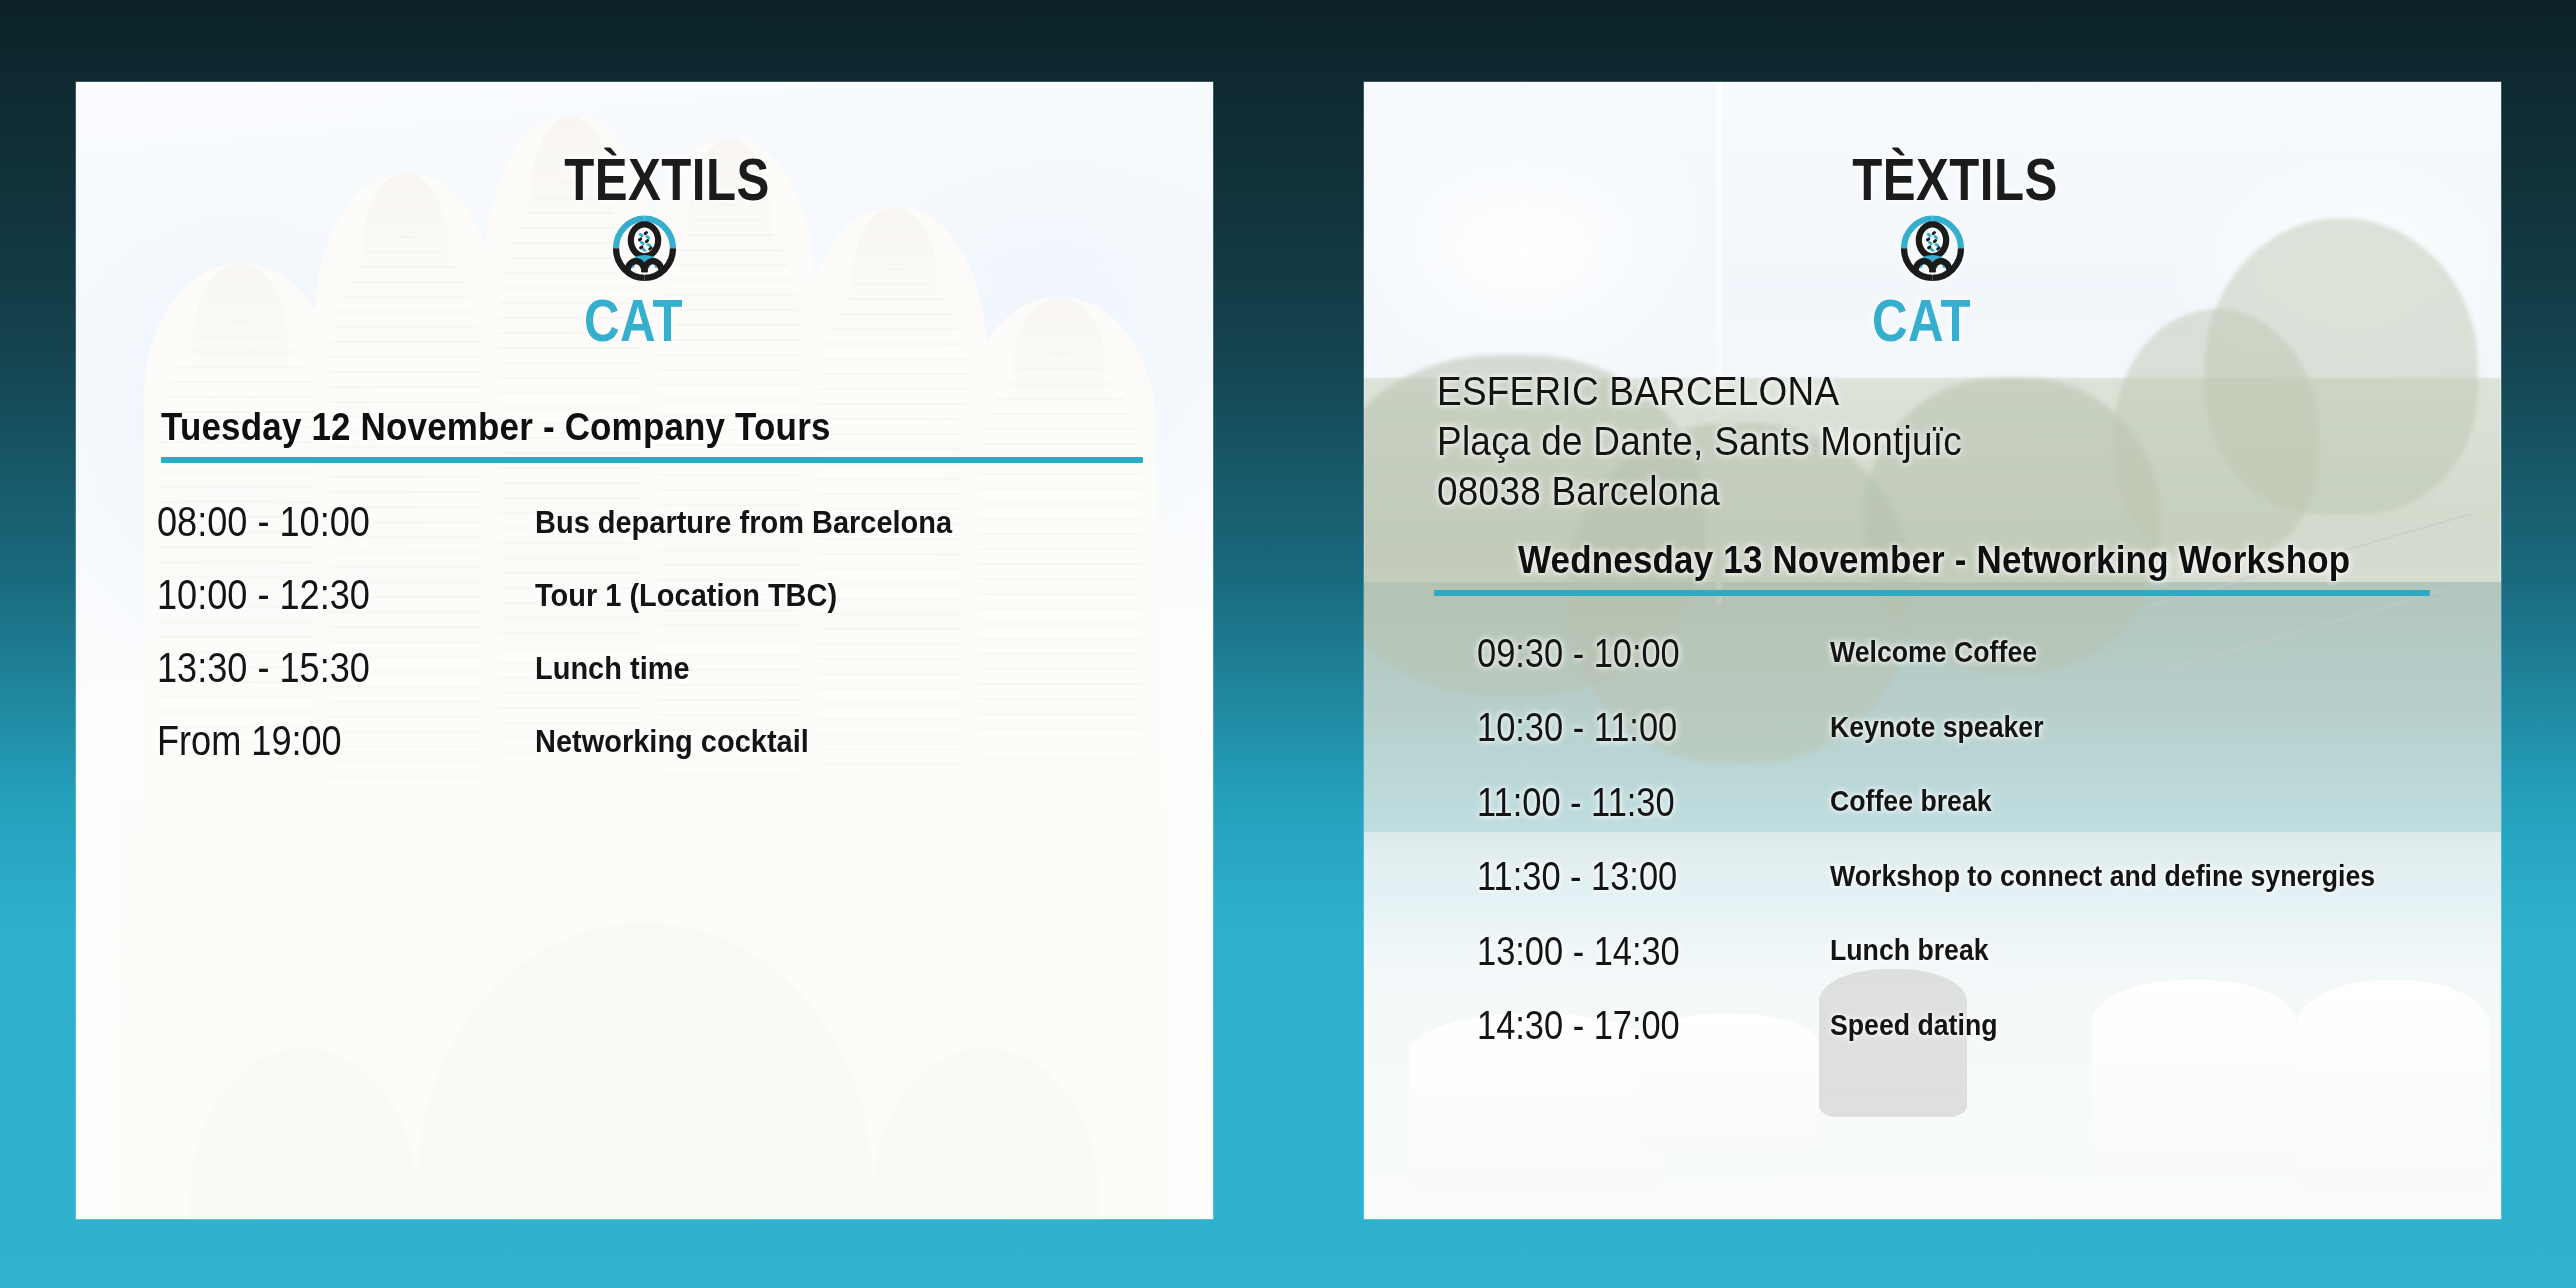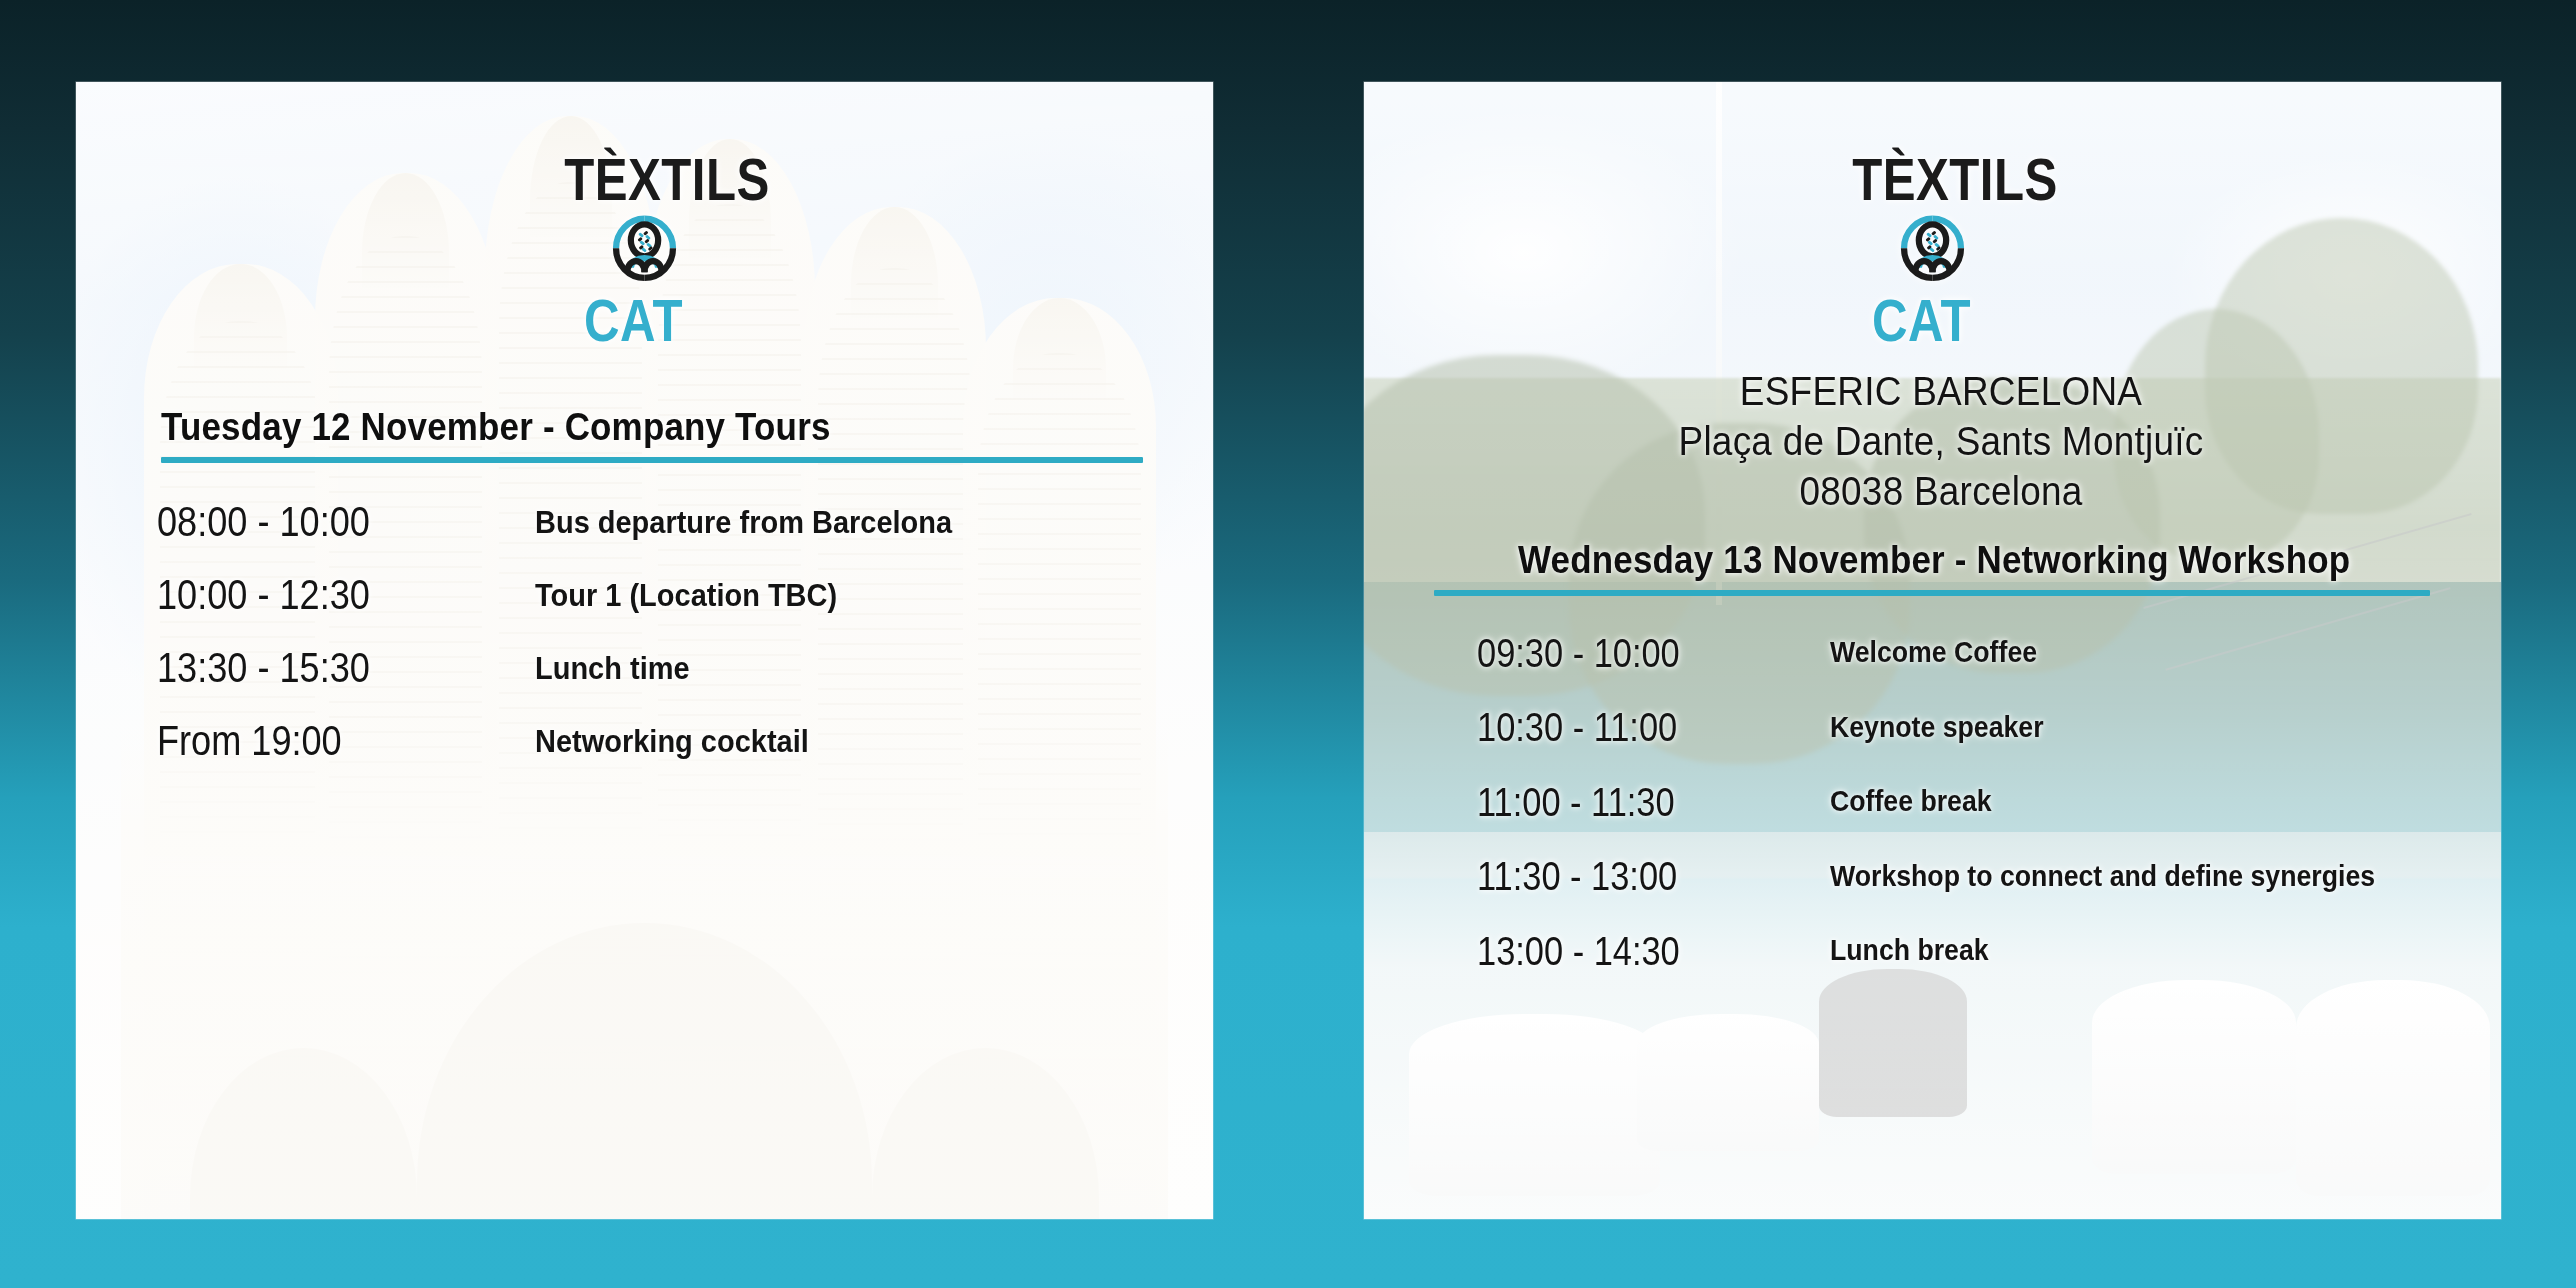--- a/index.html
+++ b/index.html
@@ -67,21 +67,21 @@
   .logo-word{
     font-family:"Liberation Sans", sans-serif;
     font-weight:700;font-size:60px;letter-spacing:0.6px;line-height:1;
     color:#1b1b1b;transform:scaleX(.82);transform-origin:right center;
     text-shadow:0 0 5.7px rgba(255,255,255,.95),0 0 10.3px rgba(255,255,255,.8);
   }
   .logo-word.cat{color:#35afcd;transform-origin:left center;}
   .emblem{width:69px;height:74px;flex:0 0 auto;
     filter:drop-shadow(0 0 4px rgba(255,255,255,.95));}
 
-  .venue{text-align:center;margin-top:15px;margin-left:17px;}
+  .venue{text-align:left;margin-top:15px;margin-left:17px;}
   .venue div{
     color:#131313;font-weight:400;font-size:41px;line-height:1.22;
     transform:scaleX(.9);letter-spacing:0.3px;
     text-shadow:0 0 5.2px rgba(255,255,255,.95),0 0 9.2px rgba(255,255,255,.75);
   }
 
   .day-head{position:relative;}
   .day-title{
     font-weight:700;font-size:38px;color:#0f0f0f;letter-spacing:0.2px;
     white-space:nowrap;transform:scaleX(.92);transform-origin:left center;
@@ -296,18 +296,22 @@
           <span class="desc">Coffee break</span>
         </div>
         <div class="row">
           <span class="time">11:30 - 13:00</span>
           <span class="desc" style="width:675px;">Workshop to connect and define synergies</span>
         </div>
         <div class="row">
           <span class="time">13:00 - 14:30</span>
           <span class="desc">Lunch break</span>
         </div>
+        <div class="row">
+          <span class="time">14:30 - 17:00</span>
+          <span class="desc">Speed dating</span>
+        </div>
       </div>
     </div>
   </section>
 
 </div>
 
 
 </body></html>

